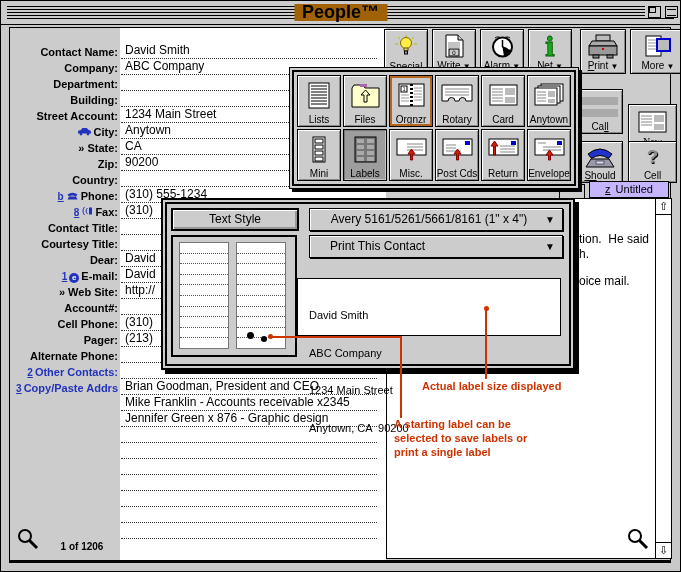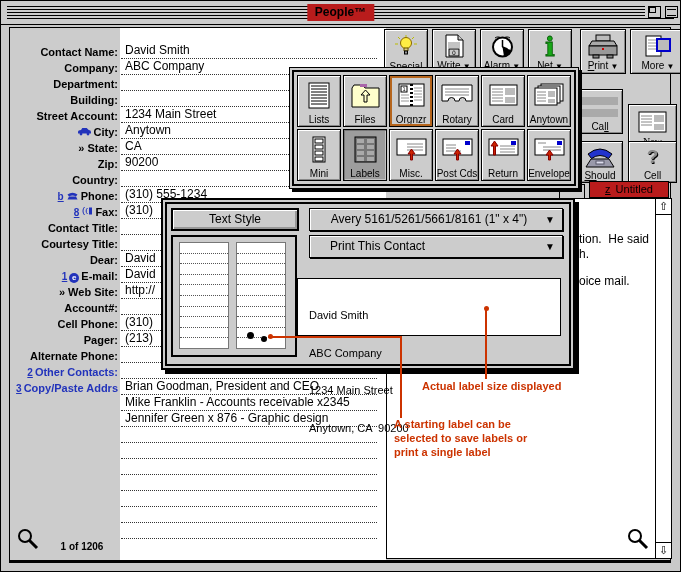--- a/index.html
+++ b/index.html
@@ -3,21 +3,21 @@
 <meta charset="utf-8">
 <style>
   html,body{margin:0;padding:0;background:#9a9a9a;}
   .window{position:relative;width:681px;height:572px;background:#c9c9c9;border:1px solid #000;
     box-sizing:border-box;overflow:hidden;font-family:"Liberation Sans",sans-serif;color:#000;}
   
   .titlebar{position:absolute;left:0;top:0;right:0;height:23px;background:#ccc;border-bottom:1px solid #000;}
   .stripeband{position:absolute;left:6px;right:6px;top:5px;bottom:5px;
     background:repeating-linear-gradient(#000 0 1px,#ccc 1px 3px);}
   .wtitle{position:absolute;left:50%;top:3px;transform:translateX(-50%);
-    background:#b91c1c;padding:0 8px;font-weight:bold;font-size:12px;line-height:17px;}
+    background:#a16207;padding:0 8px;font-weight:bold;font-size:18px;line-height:17px;}
   .tbbox{position:absolute;top:5px;width:13px;height:12px;background:#ccc;border:1px solid #000;
     box-shadow:-3px 0 0 #ccc,3px 0 0 #ccc;box-sizing:border-box;}
   .tbbox.zoom{right:19px;} .tbbox.zoom .inner{width:7px;height:6px;border:1px solid #000;box-sizing:border-box;}
   .tbbox.shade{right:2px;} .tbbox.shade .inner{margin:2px 1px 0 1px;height:5px;border-top:1px solid #000;border-bottom:1px solid #000;}
   
   .content{position:absolute;left:8px;top:26px;right:9px;bottom:8px;border:1px solid #000;border-bottom-width:3px;background:#ccc;}
   .sidebarbg{position:absolute;left:0;top:0;width:110px;height:100%;background:#ccc;}
   .fieldarea{position:absolute;left:110px;top:0;width:266px;height:100%;background:#fff;}
   .rightarea{position:absolute;left:376px;top:0;right:0;height:100%;background:#ccc;}
   
@@ -33,21 +33,21 @@
     font-size:8px;line-height:10px;text-align:center;font-weight:bold;}
   
   .raised{background:#ccc;border:1px solid #000;box-shadow:inset 1px 1px 0 #fff,inset -1px -1px 0 #888;box-sizing:border-box;}
   .tbtn{position:absolute;top:1px;height:45px;display:flex;flex-direction:column;align-items:center;
     justify-content:space-between;padding:2px 0 1px;}
   .blabel{font-size:10px;line-height:11px;white-space:nowrap;}
   .bicon{display:flex;align-items:center;justify-content:center;flex:1;}
   .rbtn{position:absolute;display:flex;flex-direction:column;align-items:center;justify-content:space-between;padding:2px 0 1px;}
   
   .tabstub{position:absolute;left:549px;top:156px;width:24px;height:14px;background:#ccc;border:1px solid #000;}
-  .tab{position:absolute;left:579px;top:153px;width:80px;height:17px;background:#b91c1c;border:1px solid #000;
+  .tab{position:absolute;left:579px;top:153px;width:80px;height:17px;background:#c4b5fd;border:1px solid #000;
     font-size:11px;line-height:15px;text-align:center;box-sizing:border-box;}
   .tab u{margin-right:5px;}
   .notes{position:absolute;left:376px;top:170px;width:286px;height:361px;background:#fff;border:1px solid #000;box-sizing:border-box;}
   .vsb{position:absolute;right:0;top:0;width:16px;height:100%;border-left:1px solid #000;background:#fff;box-sizing:border-box;}
   .sbarr{position:absolute;left:0;width:100%;height:15px;text-align:center;font-size:11px;line-height:15px;}
   .sbarr.up{top:0;border-bottom:1px solid #000;} .sbarr.dn{bottom:0;border-top:1px solid #000;}
   .notefrag{position:absolute;font-size:12px;white-space:pre;z-index:5;}
   .magL{position:absolute;left:6px;bottom:5px;} .magR{position:absolute;right:22px;bottom:3px;}
   .count{position:absolute;left:34px;bottom:8px;width:76px;text-align:center;font-size:10px;font-weight:bold;}
   

